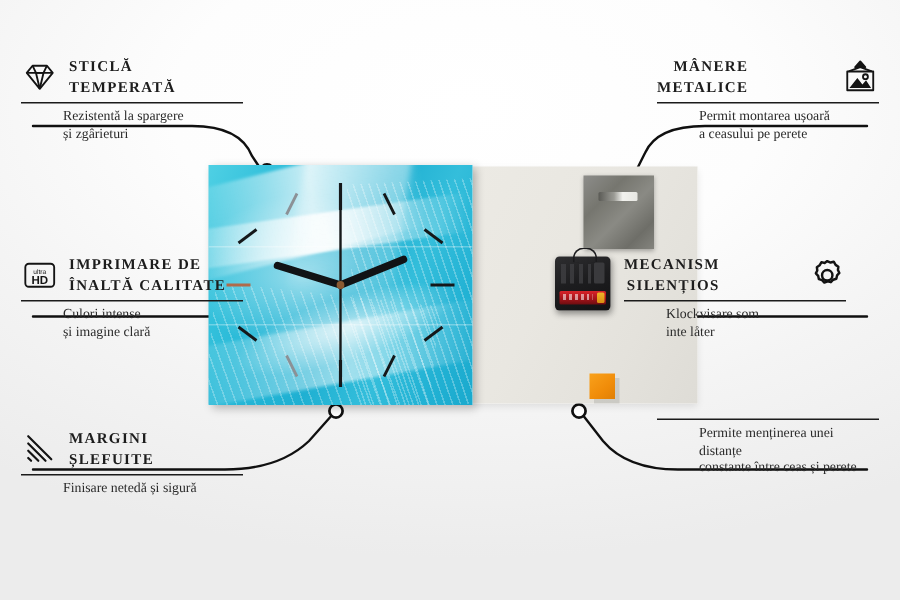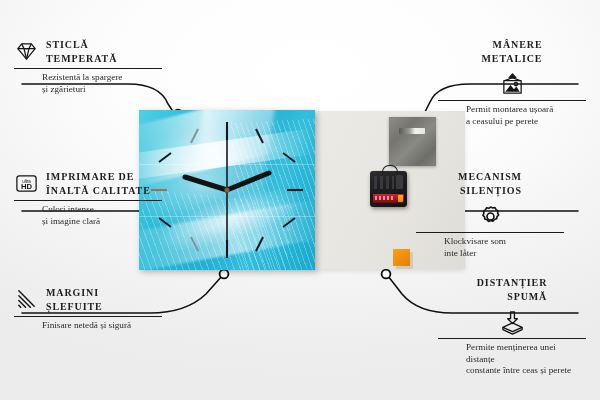--- a/index.html
+++ b/index.html
@@ -106,21 +106,21 @@
   }
   .foam{
     left:393px;top:249px;width:17px;height:17px;
     background:linear-gradient(140deg,#f9a11b 0%,#f08c09 60%,#e07f05 100%);
     box-shadow:3px 3px 0 rgba(0,0,0,.10);
   }
 
   
   .callout{position:absolute;}
   .callout .head{display:flex;align-items:center;gap:7px;}
-  .callout.right .head{justify-content:space-between;flex-direction:column;}
+  .callout.right .head{justify-content:space-between;}
   .callout .title{
     font-family:"Liberation Serif", serif;
     font-weight:700;font-size:10px;letter-spacing:.9px;
     color:#1c1c1c;line-height:13.5px;text-transform:uppercase;
   }
   .callout.right .title{text-align:right;}
   .callout .rule{height:1.4px;background:#1b1b1b;margin:3px 0 3px;}
   .callout .desc{
     font-family:"Liberation Serif", serif;
     font-size:9.2px;line-height:11.4px;color:#2a2a2a;margin-left:28px;
@@ -311,33 +311,20 @@
       </svg>
     </div>
     <div class="rule"></div>
     <div class="desc">
       <div>Klockvisare som</div>
       <div>inte låter</div>
     </div>
   </div>
 
   <div class="callout c-br right">
-    <div class="head">
-      <div>
-        <div class="title">DISTANȚIER</div>
-        <div class="title">SPUMĂ</div>
-      </div>
-      <svg class="ico" viewBox="0 0 26 26">
-        <g fill="none" stroke="#141414" stroke-width="1.4" stroke-linejoin="round">
-          <path d="M11,2 h4 v7 h3 l-5,5 -5,-5 h3 Z"></path>
-          <path d="M13,13.5 L23,18 L13,22.5 L3,18 Z"></path>
-          <path d="M3,18 v2.4 L13,25 L23,20.4 V18"></path>
-        </g>
-      </svg>
-    </div>
     <div class="rule"></div>
     <div class="desc">
       <div>Permite menținerea unei distanțe</div>
       <div>constante între ceas și perete</div>
     </div>
   </div>
 
 </div>
 
 </body></html>

